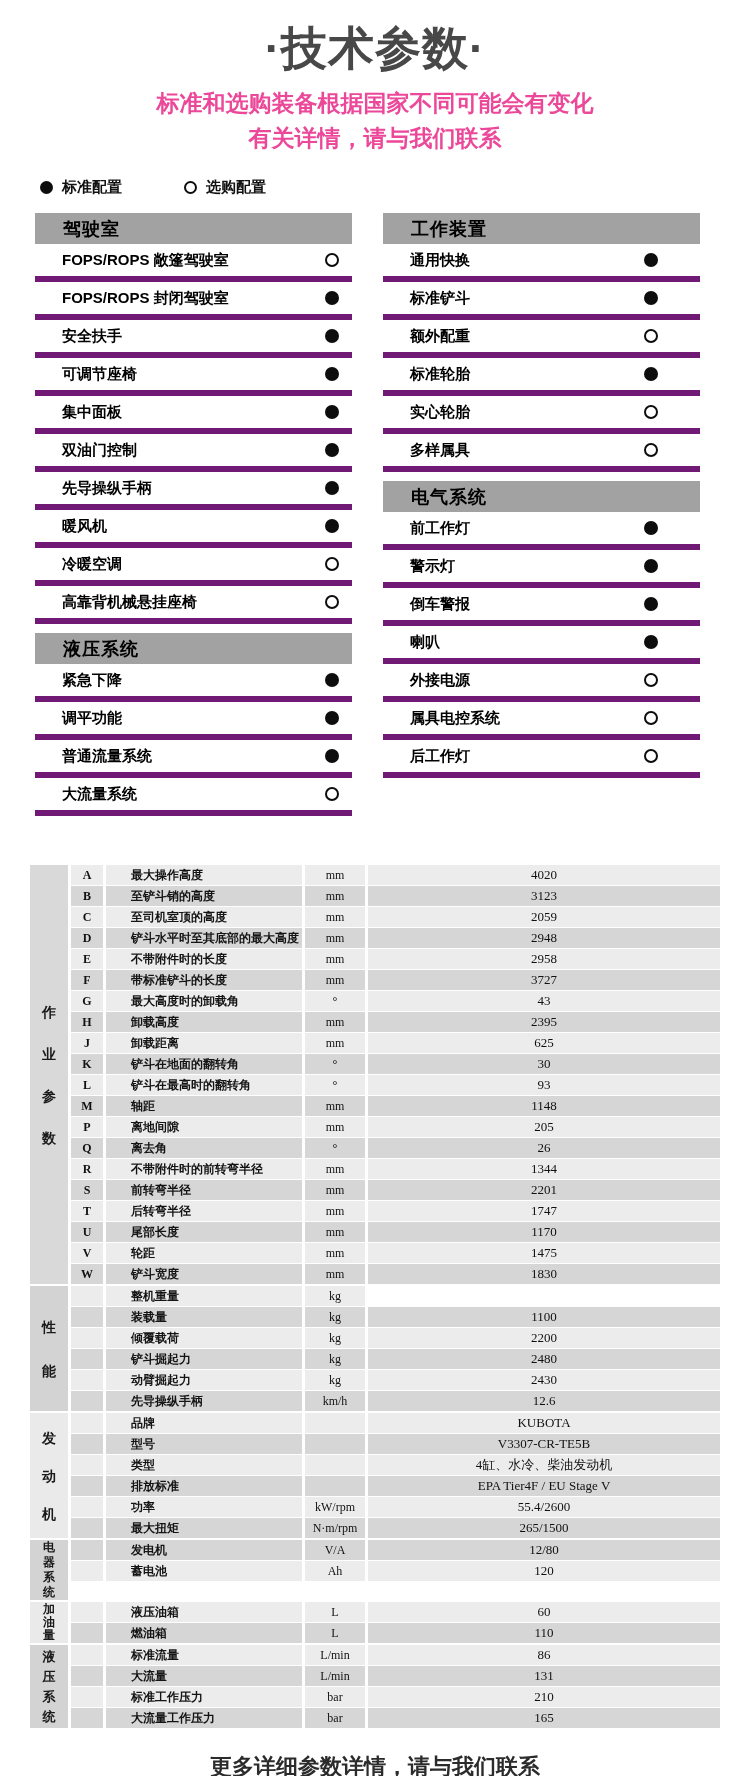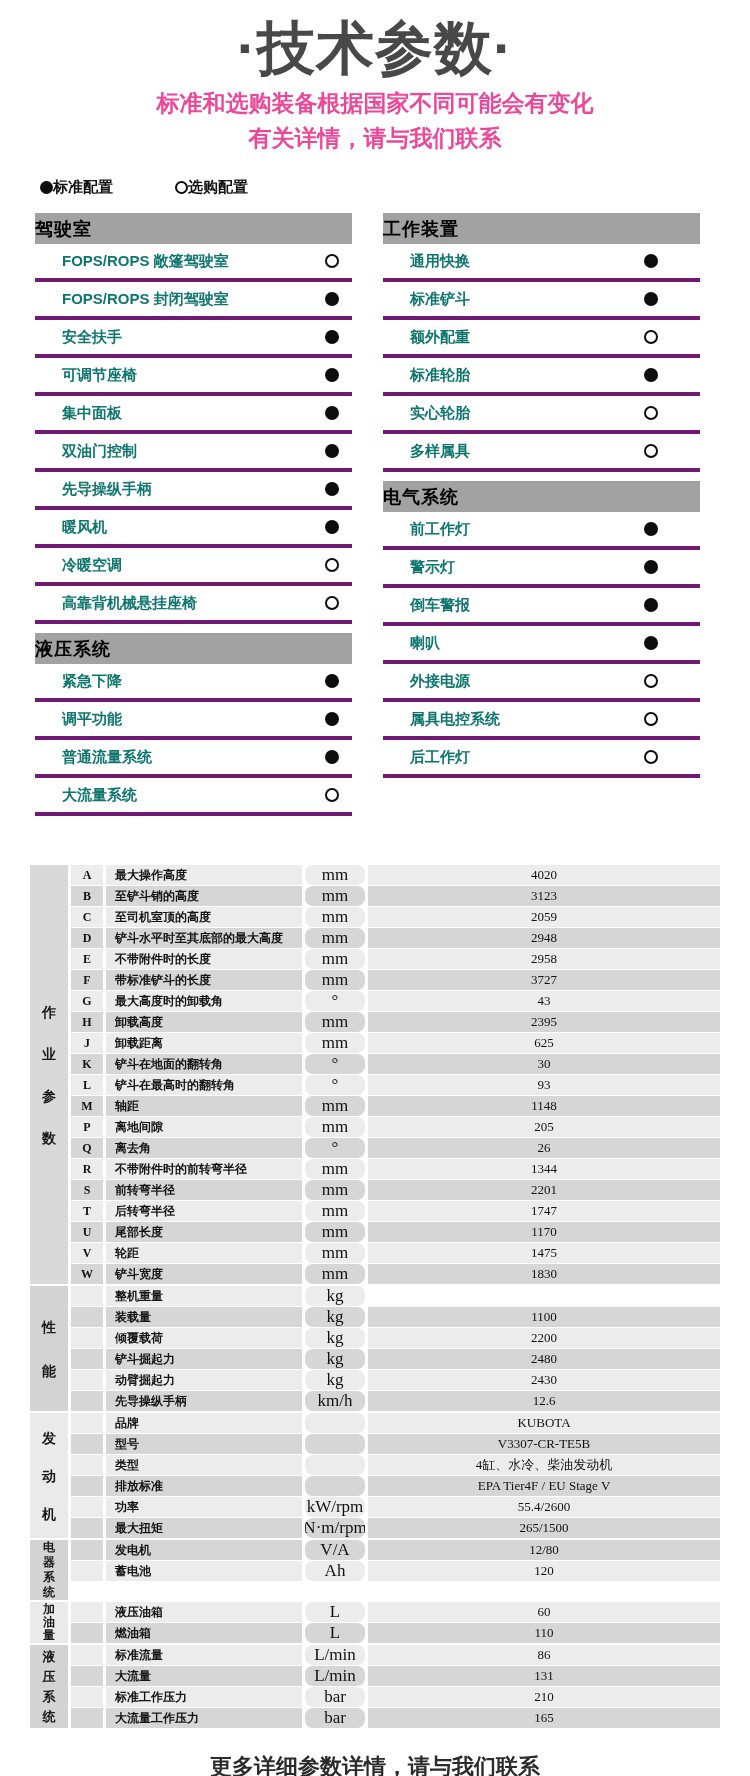--- a/index.html
+++ b/index.html
@@ -3,64 +3,64 @@
 <meta charset="utf-8">
 <style>
   html,body{margin:0;padding:0;background:#fff;}
   body{
     width:750px;height:1776px;overflow:hidden;position:relative;
     font-family:"Liberation Sans","DejaVu Sans",sans-serif;color:#111;
     -webkit-font-smoothing:antialiased;
   }
   
   .page-title{
-    margin-top:20px;text-align:center;font-size:58px;font-weight:bold;
+    margin-top:20px;text-align:center;font-size:46px;font-weight:bold;
     color:#484848;letter-spacing:1px;line-height:56px;
   }
   .subtitle{
     text-align:center;font-size:23px;font-weight:bold;color:#ec4899;line-height:35px;
   }
   .subtitle.first{margin-top:10px;}
   
   .legend{margin:22px 0 0 40px;display:flex;align-items:center;gap:62px;}
-  .legend-item{display:flex;align-items:center;gap:0;font-size:15px;font-weight:bold;color:#111;}
+  .legend-item{display:flex;align-items:center;gap:9px;font-size:15px;font-weight:bold;color:#111;}
   .dot{width:14px;height:14px;border-radius:50%;box-sizing:border-box;flex:0 0 auto;}
   .dot.filled{background:#0d0d0d;}
   .dot.open{background:#fff;border:2px solid #0d0d0d;}
   .dot.sm{width:13px;height:13px;}
   
   .features{display:flex;align-items:flex-start;gap:31px;margin:16px 30px 0 35px;}
   .fcol{width:317px;flex:0 0 auto;}
   .fsection{margin-bottom:9px;}
   .fheader{
     height:31px;background:#a2a2a2;display:flex;align-items:center;
-    box-sizing:border-box;font-size:18px;font-weight:bold;color:#000;
+    padding-left:28px;box-sizing:border-box;font-size:18px;font-weight:bold;color:#000;
     letter-spacing:1px;
   }
   .frow{
     height:38px;display:flex;align-items:center;justify-content:space-between;
-    border-bottom:4px solid #701a75;box-sizing:border-box;
-    padding:0 13px 0 27px;font-size:15px;font-weight:bold;color:#0f766e;
+    border-bottom:6px solid #701a75;box-sizing:border-box;
+    padding:0 13px 0 27px;font-size:15px;font-weight:bold;color:#000000;
   }
   .fcol.right .frow{padding-right:42px;}
   
   .spec-table{margin:40px 30px 0 30px;width:690px;}
   .tsection{display:flex;gap:3px;margin-top:2px;}
   .tsection:first-child{margin-top:0;}
   .tgroup{
     width:38px;flex:0 0 auto;display:flex;flex-direction:column;
     align-items:center;justify-content:center;font-weight:bold;color:#1a1a1a;
   }
   .tgroup span{display:block;text-align:center;}
   .trows{flex:1;display:flex;flex-direction:column;gap:1px;}
   .trow{height:20px;display:grid;grid-template-columns:32px 196px 60px 1fr;gap:3px;}
   .cell{display:flex;align-items:center;overflow:hidden;white-space:nowrap;}
   .c-key{justify-content:center;font-family:"Liberation Serif","DejaVu Serif",serif;font-weight:bold;font-size:12px;}
-  .c-label{padding-left:9px;font-weight:bold;font-size:12px;color:#141414;}
-  .c-unit{justify-content:center;font-family:"Liberation Serif","DejaVu Serif",serif;font-size:17px;border-radius:8px;}
+  .c-label{padding-left:25px;font-weight:bold;font-size:12px;color:#141414;}
+  .c-unit{justify-content:center;font-family:"Liberation Serif","DejaVu Serif",serif;font-size:12px;}
   .c-value{justify-content:center;font-family:"Liberation Serif","DejaVu Serif",serif;font-size:13px;}
   .r-light .cell{background:#ececec;}
   .r-dark .cell{background:#d6d6d6;}
   .g-dark{background:#d3d3d3;}
   .g-mid{background:#d9d9d9;}
   .g-light{background:#eaeaea;}
   
   .footer{margin-top:24px;text-align:center;font-size:22px;font-weight:bold;color:#2b2b2b;}
 </style>
 </head>

